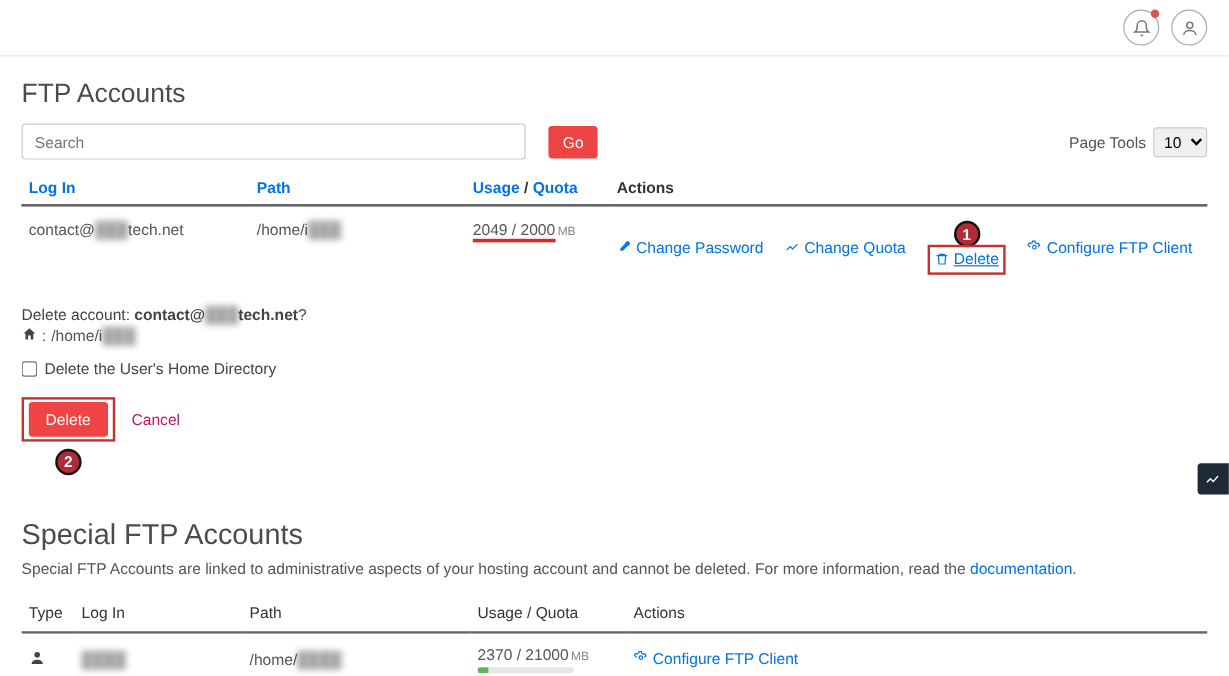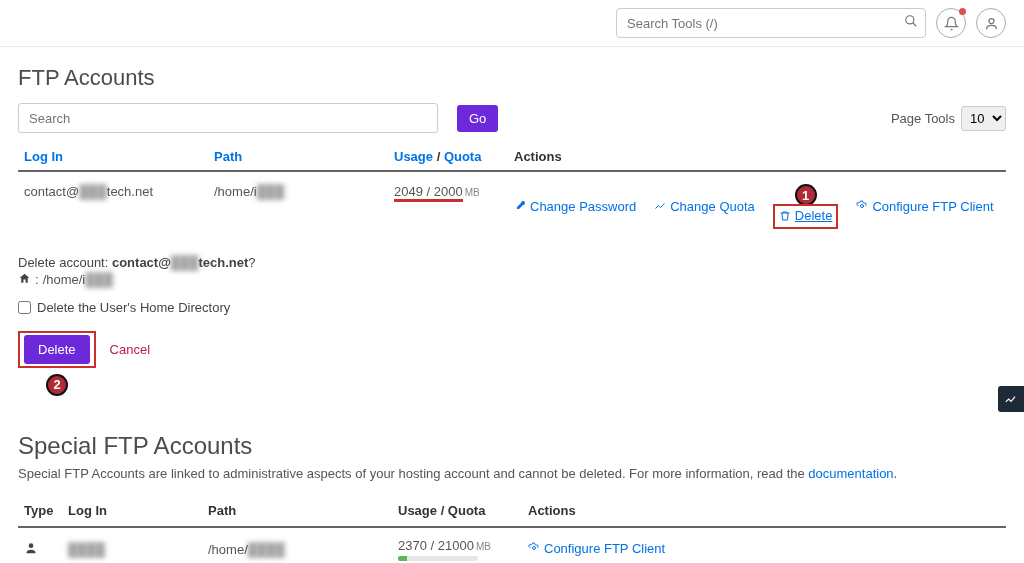--- a/index.html
+++ b/index.html
@@ -12,21 +12,21 @@
     .search-tools .mag { position: absolute; right: 8px; top: 50%; transform: translateY(-50%); color: #777; }
     .iconbtn { width: 30px; height: 30px; border: 1.5px solid #aaa; border-radius: 50%; display: flex; align-items: center; justify-content: center; background: #fff; position: relative; cursor: pointer; }
     .iconbtn svg { width: 15px; height: 15px; stroke: #777; }
     .reddot { position: absolute; top: -1px; right: -1px; width: 7px; height: 7px; background: #d9534f; border-radius: 50%; }
     
     .container { padding: 12px 18px 30px 18px; }
     h1.page-title { font-size: 22px; font-weight: 400; color: #4c4c4c; margin: 6px 0 12px 0; }
     
     .filter-row { display: flex; align-items: center; gap: 19px; margin-bottom: 8px; }
     .search-box { width: 420px; height: 30px; border: 1px solid #ccc; border-radius: 3px; padding: 4px 10px; font-size: 13px; }
-    .btn-primary { background: #6d28d9; color: #fff; border: none; padding: 7px 14px; border-radius: 3px; font-size: 13px; cursor: pointer; }
+    .btn-primary { background: #ef4444; color: #fff; border: none; padding: 7px 14px; border-radius: 3px; font-size: 13px; cursor: pointer; }
     .btn-primary.sm { padding: 6px 12px; }
     .page-size { margin-left: auto; font-size: 13px; color: #555; display: flex; align-items: center; gap: 6px; }
     .page-size select { border: 1px solid #ccc; border-radius: 3px; padding: 3px 4px; font-size: 13px; }
     
     
     table.acct { width: 100%; border-collapse: collapse; margin-top: 4px; }
     table.acct th { text-align: left; font-size: 13px; font-weight: 600; color: #333; padding: 8px 6px 6px 6px; border-bottom: 2px solid #666; }
     table.acct th a { color: #0073e6; text-decoration: none; font-weight: 600; }
     table.acct td { padding: 12px 6px; font-size: 13px; color: #555; vertical-align: top; }
     .link { color: #0073e6; text-decoration: none; font-size: 13px; cursor: pointer; display: inline-flex; align-items: center; gap: 4px; }
@@ -49,42 +49,33 @@
     .confirm-actions { display: flex; align-items: center; gap: 14px; }
     .cancel-link { color: #be185d; font-size: 13px; cursor: pointer; }
     .callout-2 { margin-top: 6px; margin-left: 28px; }
     
     
     h2.section-title { font-size: 24px; font-weight: 400; color: #4c4c4c; margin: 36px 0 6px 0; }
     .section-desc { font-size: 13px; color: #555; margin-bottom: 14px; }
     .section-desc a { color: #0073e6; text-decoration: none; }
     
     table.special { width: 100%; border-collapse: collapse; }
-    table.special th { text-align: left; font-size: 13px; font-weight: 700; color: #333; padding: 8px 6px; border-bottom: 2px solid #666; }
+    table.special th { text-align: left; font-size: 13px; font-weight: 400; color: #333; padding: 8px 6px; border-bottom: 2px solid #666; }
     table.special td { padding: 10px 6px; font-size: 13px; color: #555; border-bottom: 1px solid #eee; vertical-align: middle; }
     .type-ico svg { width: 14px; height: 14px; }
     .usage-bar { width: 80px; height: 5px; background: #e6e6e6; margin-top: 3px; border-radius: 2px; overflow: hidden; }
     .usage-bar .fill { height: 100%; background: #5cb85c; }
     
     .side-tab { position: absolute; right: 0; top: 386px; width: 26px; height: 26px; background: #1f2a38; color: #fff; display: flex; align-items: center; justify-content: center; border-radius: 3px 0 0 3px; }
     .side-tab svg { width: 14px; height: 14px; }
   </style>
 </head>
 <body>
 
 <div class="topbar">
-  <div class="search-tools">
-    <input type="text" placeholder="Search Tools (/)" style="">
-    <span class="mag">
-      <svg viewBox="0 0 24 24" width="14" height="14" fill="none" stroke="currentColor" stroke-width="2">
-          <circle cx="10" cy="10" r="7"></circle>
-          <line x1="21" y1="21" x2="15" y2="15"></line>
-        </svg>
-    </span>
-  </div>
   <div class="iconbtn">
     <svg viewBox="0 0 24 24" fill="none" stroke="currentColor" stroke-width="2">
         <path d="M18 8a6 6 0 0 0-12 0c0 7-3 9-3 9h18s-3-2-3-9"></path>
         <path d="M13.5 21a2 2 0 0 1-3 0"></path>
       </svg>
     <span class="reddot"></span>
   </div>
   <div class="iconbtn">
     <svg viewBox="0 0 24 24" fill="none" stroke="currentColor" stroke-width="2">
         <circle cx="12" cy="8" r="4"></circle>

